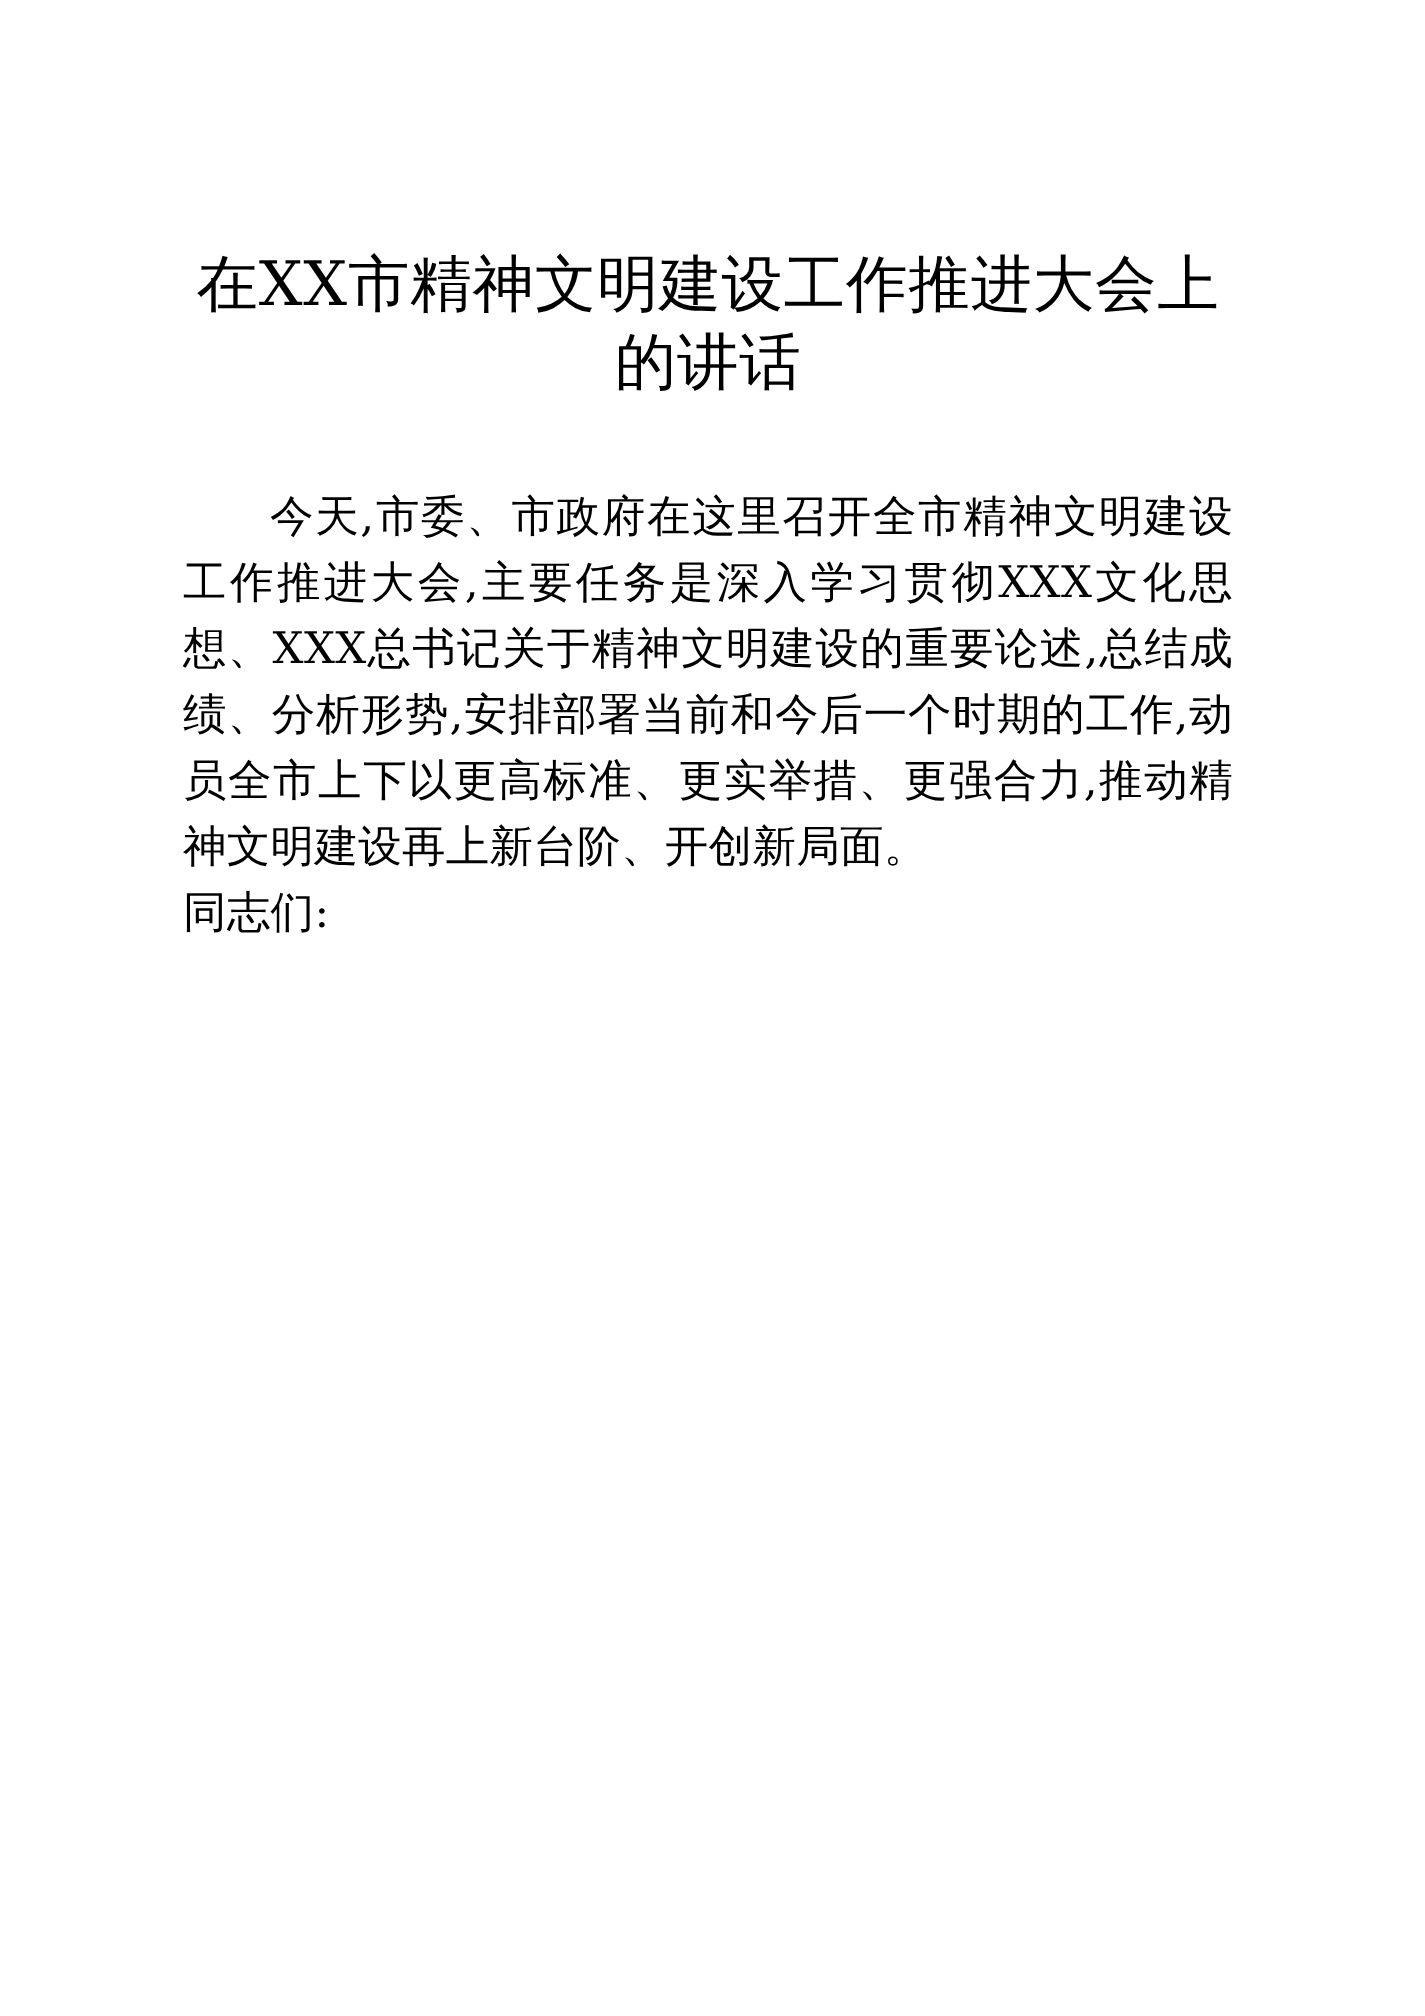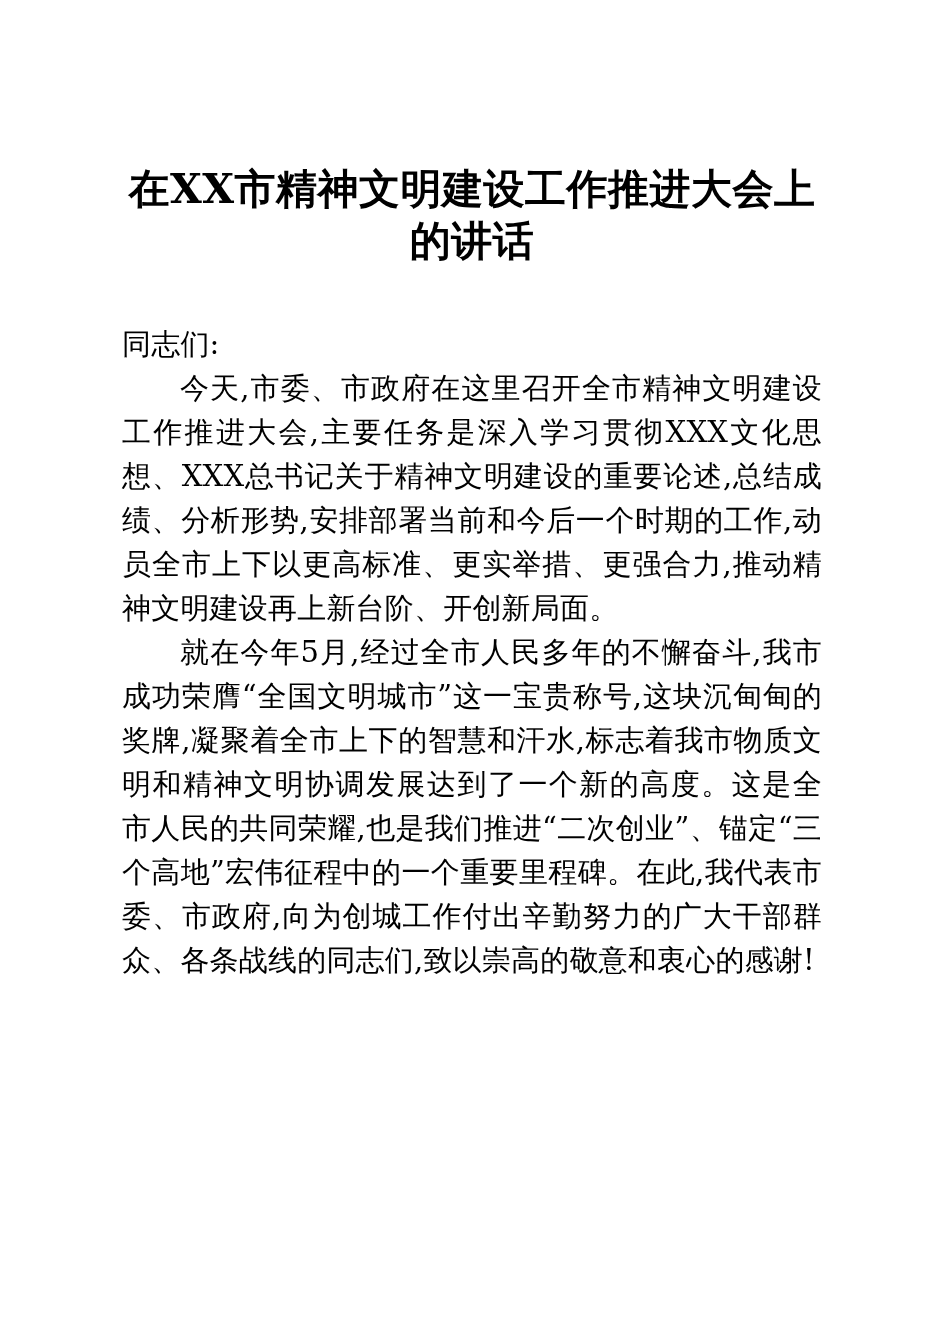--- a/index.html
+++ b/index.html
@@ -25,21 +25,21 @@
     background: #ffffff;
   }
 
   .doc-title {
     position: absolute;
     left: 122px;
     top: 163px;
     width: 700px;
     text-align: center;
     font-family: "DejaVu Serif", "Liberation Serif", serif;
-    font-weight: 700;
+    font-weight: 400;
     font-size: 41px;
     line-height: 52px;
     letter-spacing: 0.5px;
     color: #000000;
     white-space: pre-wrap;
   }
 
   .body-block {
     position: absolute;
     left: 122px;
@@ -69,22 +69,21 @@
 </style>
 </head>
 <body>
 
 <div class="page">
 
   <div class="doc-title">在XX市精神文明建设工作推进大会上的讲话</div>
 
   <div class="body-block">
 
+    <p class="para indent">今天,市委、市政府在这里召开全市精神文明建设工作推进大会,主要任务是深入学习贯彻XXX文化思想、XXX总书记关于精神文明建设的重要论述,总结成绩、分析形势,安排部署当前和今后一个时期的工作,动员全市上下以更高标准、更实举措、更强合力,推动精神文明建设再上新台阶、开创新局面。</p>
+
     <p class="para">同志们:</p>
 
-    <p class="para indent">今天,市委、市政府在这里召开全市精神文明建设工作推进大会,主要任务是深入学习贯彻XXX文化思想、XXX总书记关于精神文明建设的重要论述,总结成绩、分析形势,安排部署当前和今后一个时期的工作,动员全市上下以更高标准、更实举措、更强合力,推动精神文明建设再上新台阶、开创新局面。</p>
-
-    <p class="para indent">就在今年5月,经过全市人民多年的不懈奋斗,我市成功荣膺“全国文明城市”这一宝贵称号,这块沉甸甸的奖牌,凝聚着全市上下的智慧和汗水,标志着我市物质文明和精神文明协调发展达到了一个新的高度。这是全市人民的共同荣耀,也是我们推进“二次创业”、锚定“三个高地”宏伟征程中的一个重要里程碑。在此,我代表市委、市政府,向为创城工作付出辛勤努力的广大干部群众、各条战线的同志们,致以崇高的敬意和衷心的感谢!</p>
 
 
   </div>
 
 </div>
 
 </body></html>

